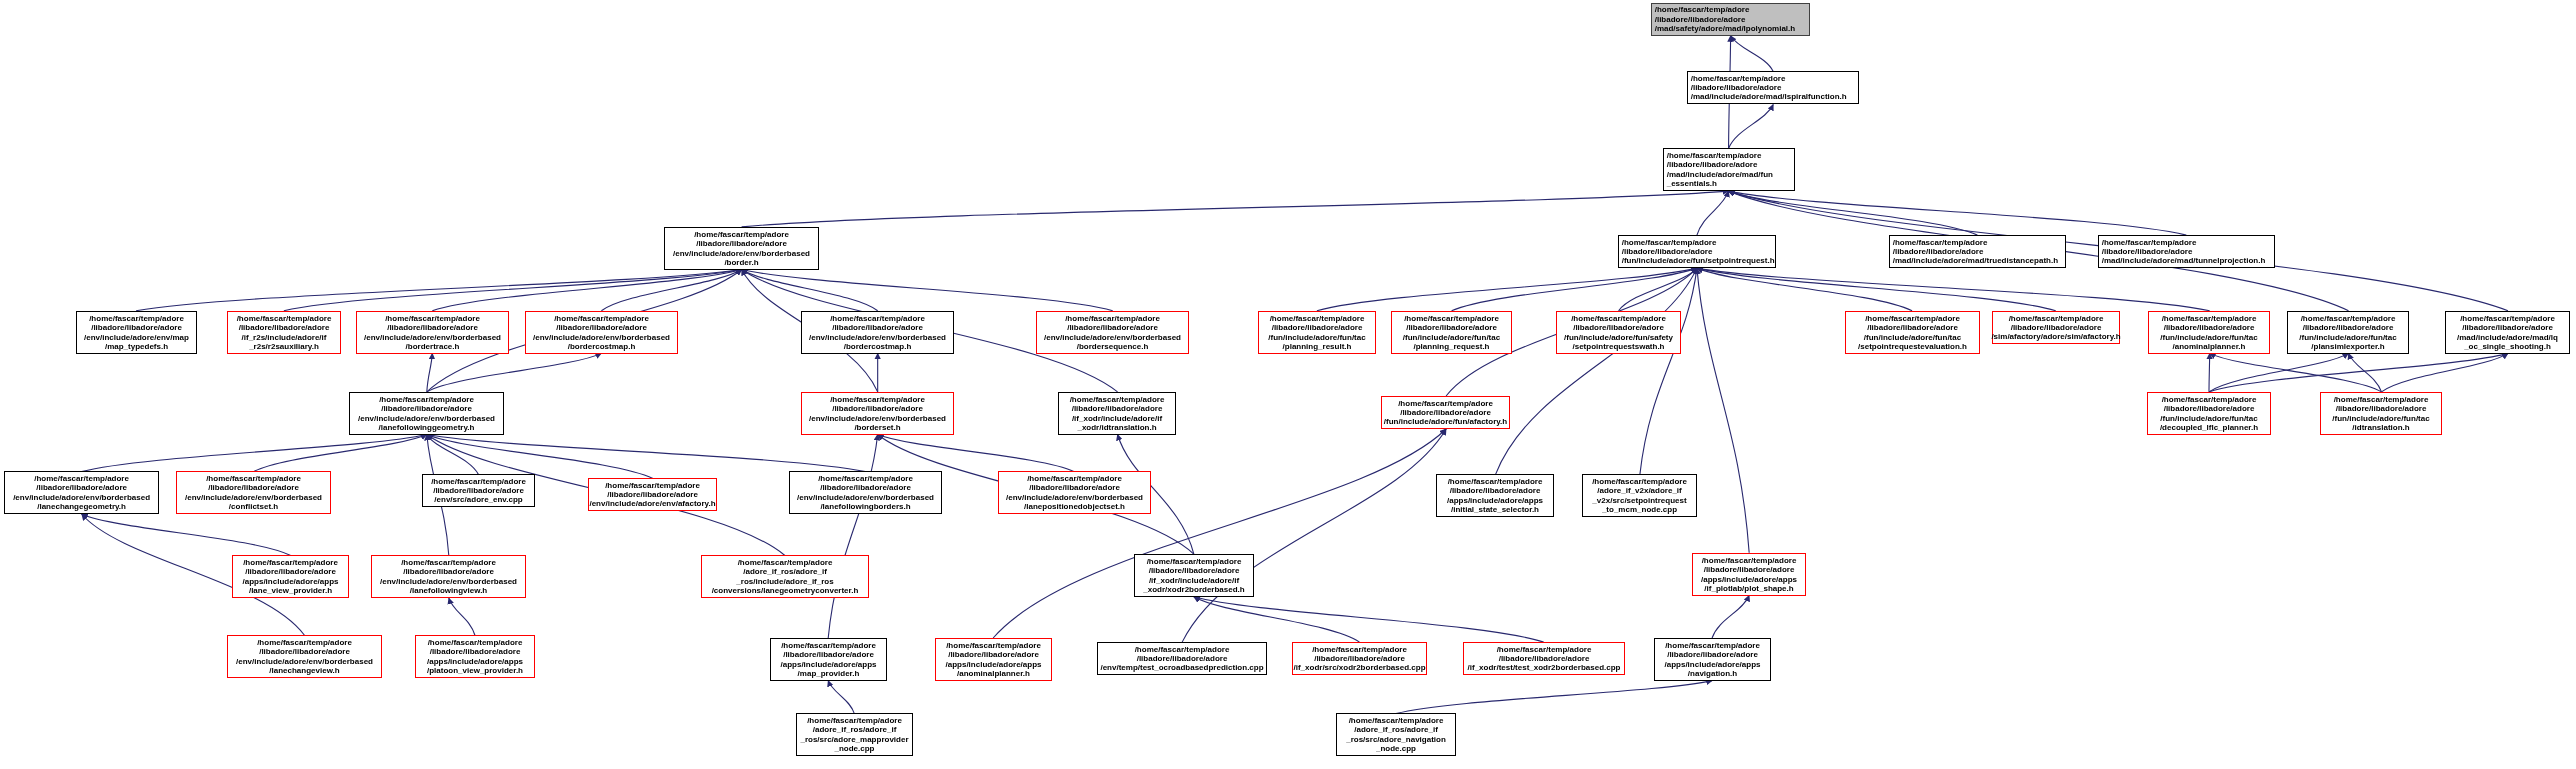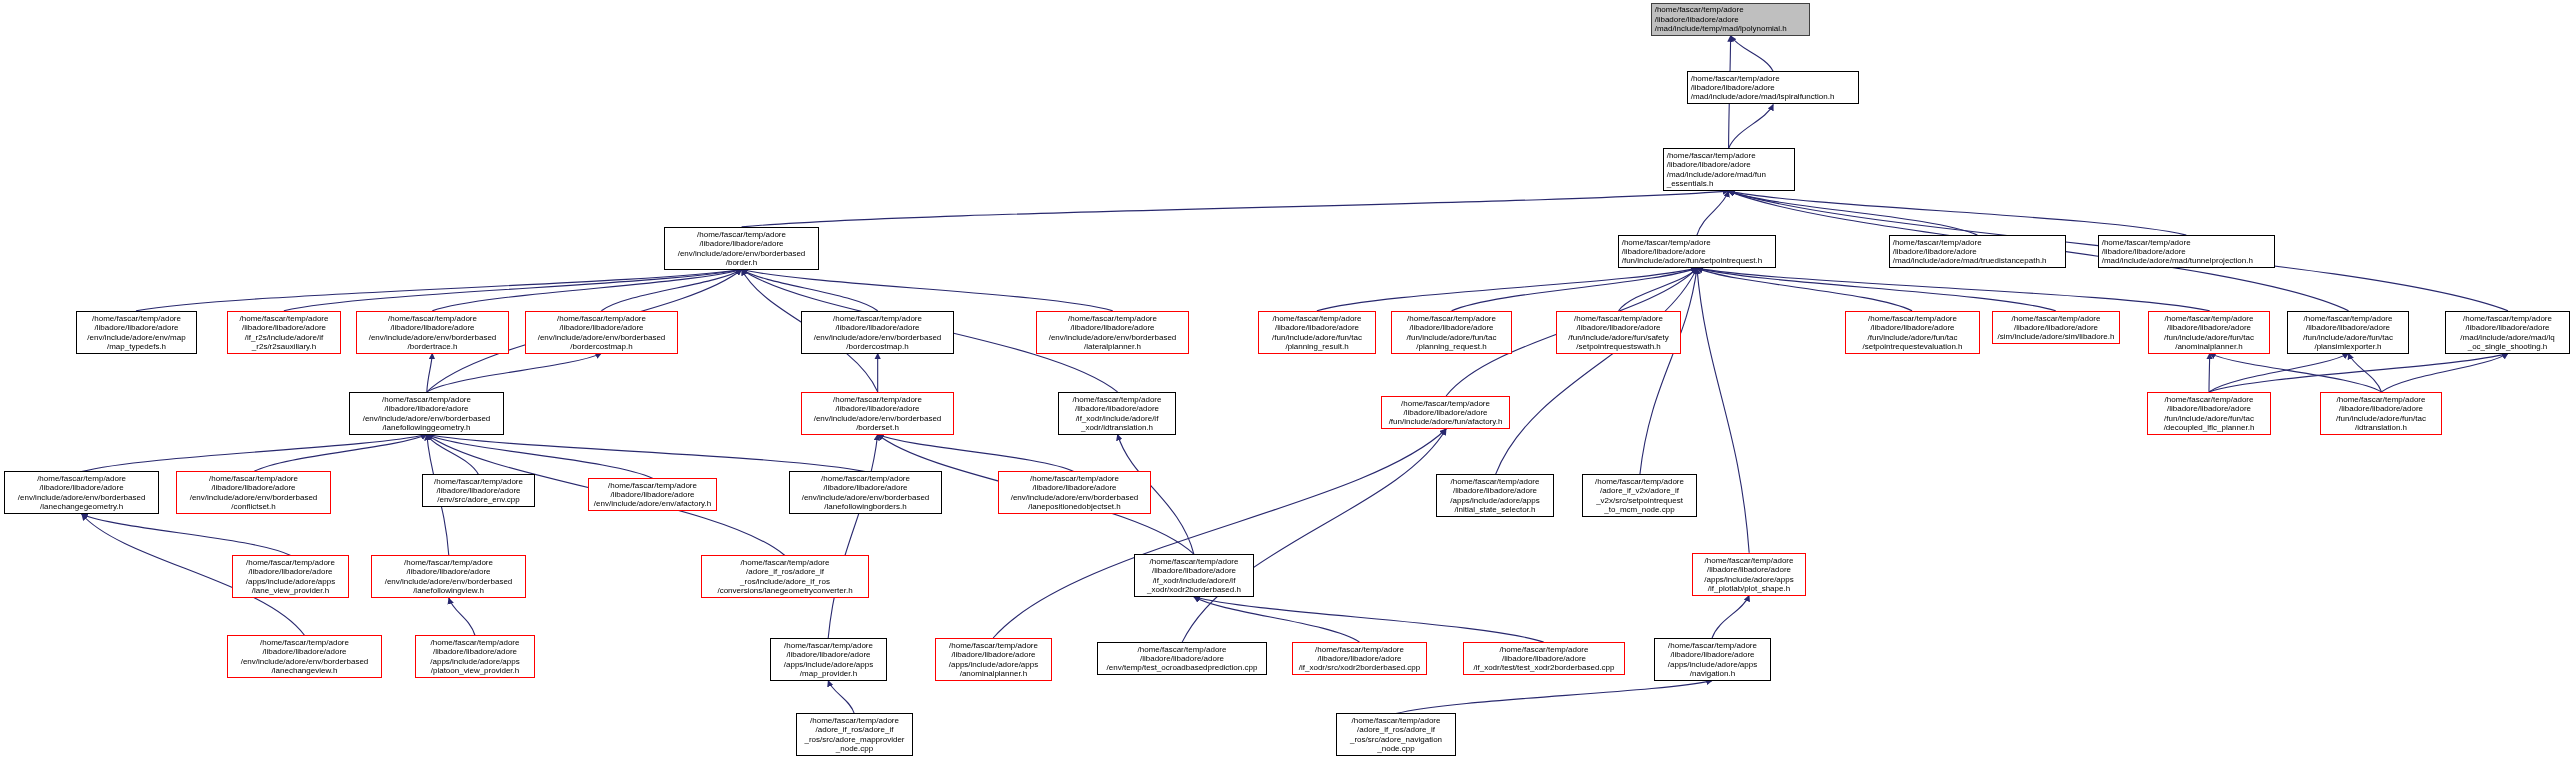--- a/index.html
+++ b/index.html
@@ -26,20 +26,21 @@
     display:flex;
     flex-direction:column;
     align-items:center;
     justify-content:center;
     padding:1.4px 2.7px;
     font-size:8px;
     line-height:9.3px;
     color:#000000;
     white-space:nowrap;
     z-index:5;
+    font-weight:bold;
   }
   .node.red{ border:0.7px solid #ff0000; }
   .node.root{ background:#bfbfbf; border:0.7px solid #404040; }
   .node .ln{ display:block; }
   .node.lal .ln{ align-self:flex-start; }
 </style>
 </head>
 <body>
 
 <div id="canvas">
@@ -107,21 +108,21 @@
         <path d="M 2246 934 C 2154.38 904.3, 1828.62 893.08, 1737 868" marker-end="url(#arrow)"></path>
         <path d="M 2491 928 C 2500.72 900.1, 2535.28 889.56, 2545 866" marker-end="url(#arrow)"></path>
         <path d="M 1243 1038 C 1236.16 1016.4, 1211.84 1008.24, 1205 990" marker-end="url(#arrow)"></path>
         <path d="M 2031 1038 C 2113.8 1016.4, 2408.2 1008.24, 2491 990" marker-end="url(#arrow)"></path>
       </g>
   </svg>
   <div id="node-layer">
       <div class="node root lal" style="left: 1651px; top: 2.7px; width: 159px; height: 33px;">
         <span class="ln">/home/fascar/temp/adore</span>
         <span class="ln">/libadore/libadore/adore</span>
-        <span class="ln">/mad/include/temp/mad/lpolynomial.h</span>
+        <span class="ln">/mad/safety/adore/mad/lpolynomial.h</span>
       </div>
       <div class="node lal" style="left: 1687px; top: 71px; width: 172px; height: 33px;">
         <span class="ln">/home/fascar/temp/adore</span>
         <span class="ln">/libadore/libadore/adore</span>
         <span class="ln">/mad/include/adore/mad/lspiralfunction.h</span>
       </div>
       <div class="node lal" style="left: 1663px; top: 148px; width: 132px; height: 43px;">
         <span class="ln">/home/fascar/temp/adore</span>
         <span class="ln">/libadore/libadore/adore</span>
         <span class="ln">/mad/include/adore/mad/fun</span>
@@ -175,21 +176,21 @@
       <div class="node" style="left: 801px; top: 311px; width: 153px; height: 43px;">
         <span class="ln">/home/fascar/temp/adore</span>
         <span class="ln">/libadore/libadore/adore</span>
         <span class="ln">/env/include/adore/env/borderbased</span>
         <span class="ln">/bordercostmap.h</span>
       </div>
       <div class="node red" style="left: 1036px; top: 311px; width: 153px; height: 43px;">
         <span class="ln">/home/fascar/temp/adore</span>
         <span class="ln">/libadore/libadore/adore</span>
         <span class="ln">/env/include/adore/env/borderbased</span>
-        <span class="ln">/lateralplanner.h</span>
+        <span class="ln">/bordersequence.h</span>
       </div>
       <div class="node red" style="left: 1258px; top: 311px; width: 118px; height: 43px;">
         <span class="ln">/home/fascar/temp/adore</span>
         <span class="ln">/libadore/libadore/adore</span>
         <span class="ln">/fun/include/adore/fun/tac</span>
         <span class="ln">/planning_result.h</span>
       </div>
       <div class="node red" style="left: 1391px; top: 311px; width: 121px; height: 43px;">
         <span class="ln">/home/fascar/temp/adore</span>
         <span class="ln">/libadore/libadore/adore</span>
@@ -204,21 +205,21 @@
       </div>
       <div class="node red" style="left: 1845px; top: 311px; width: 135px; height: 43px;">
         <span class="ln">/home/fascar/temp/adore</span>
         <span class="ln">/libadore/libadore/adore</span>
         <span class="ln">/fun/include/adore/fun/tac</span>
         <span class="ln">/setpointrequestevaluation.h</span>
       </div>
       <div class="node red" style="left: 1992px; top: 311px; width: 128px; height: 33px;">
         <span class="ln">/home/fascar/temp/adore</span>
         <span class="ln">/libadore/libadore/adore</span>
-        <span class="ln">/sim/include/adore/sim/libadore.h</span>
+        <span class="ln">/sim/afactory/adore/sim/afactory.h</span>
       </div>
       <div class="node red" style="left: 2148px; top: 311px; width: 122px; height: 43px;">
         <span class="ln">/home/fascar/temp/adore</span>
         <span class="ln">/libadore/libadore/adore</span>
         <span class="ln">/fun/include/adore/fun/tac</span>
         <span class="ln">/anominalplanner.h</span>
       </div>
       <div class="node" style="left: 2287px; top: 311px; width: 122px; height: 43px;">
         <span class="ln">/home/fascar/temp/adore</span>
         <span class="ln">/libadore/libadore/adore</span>

